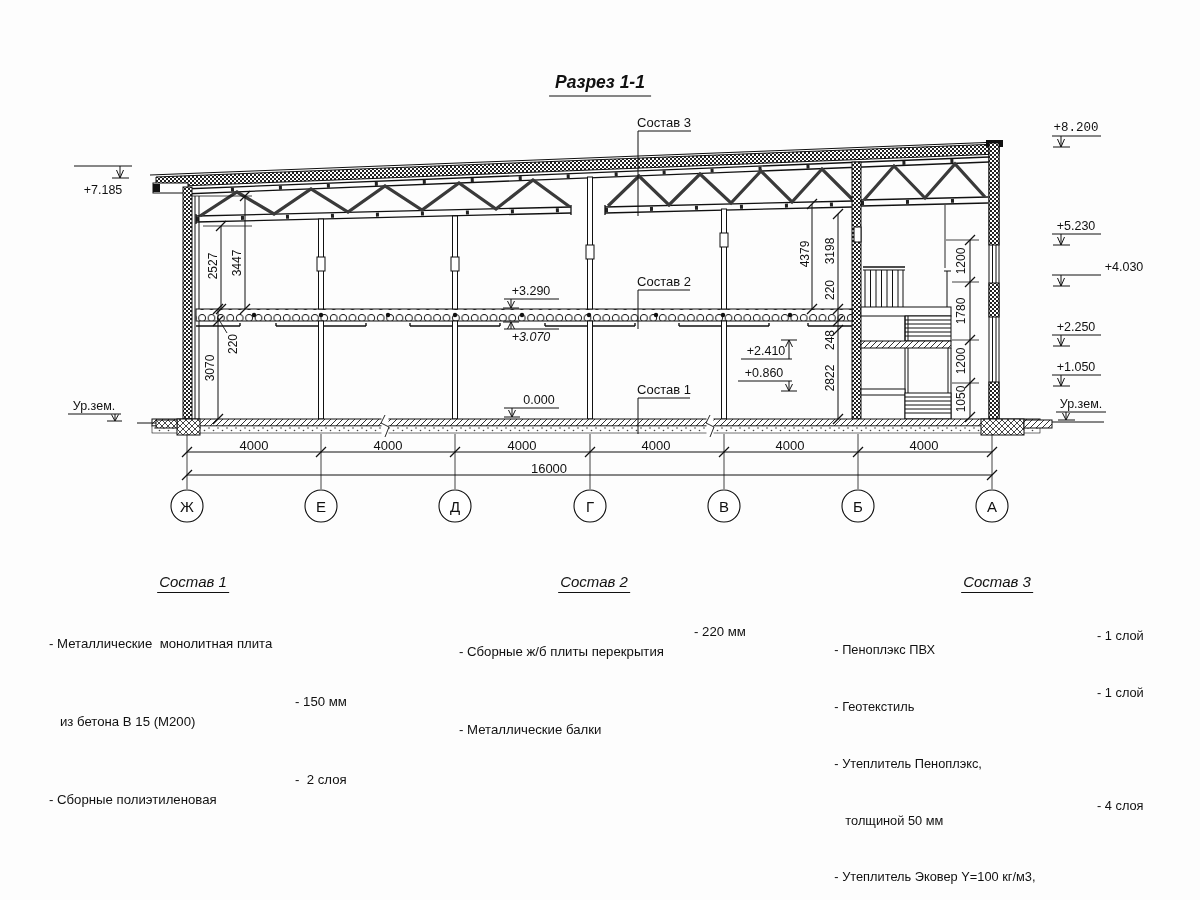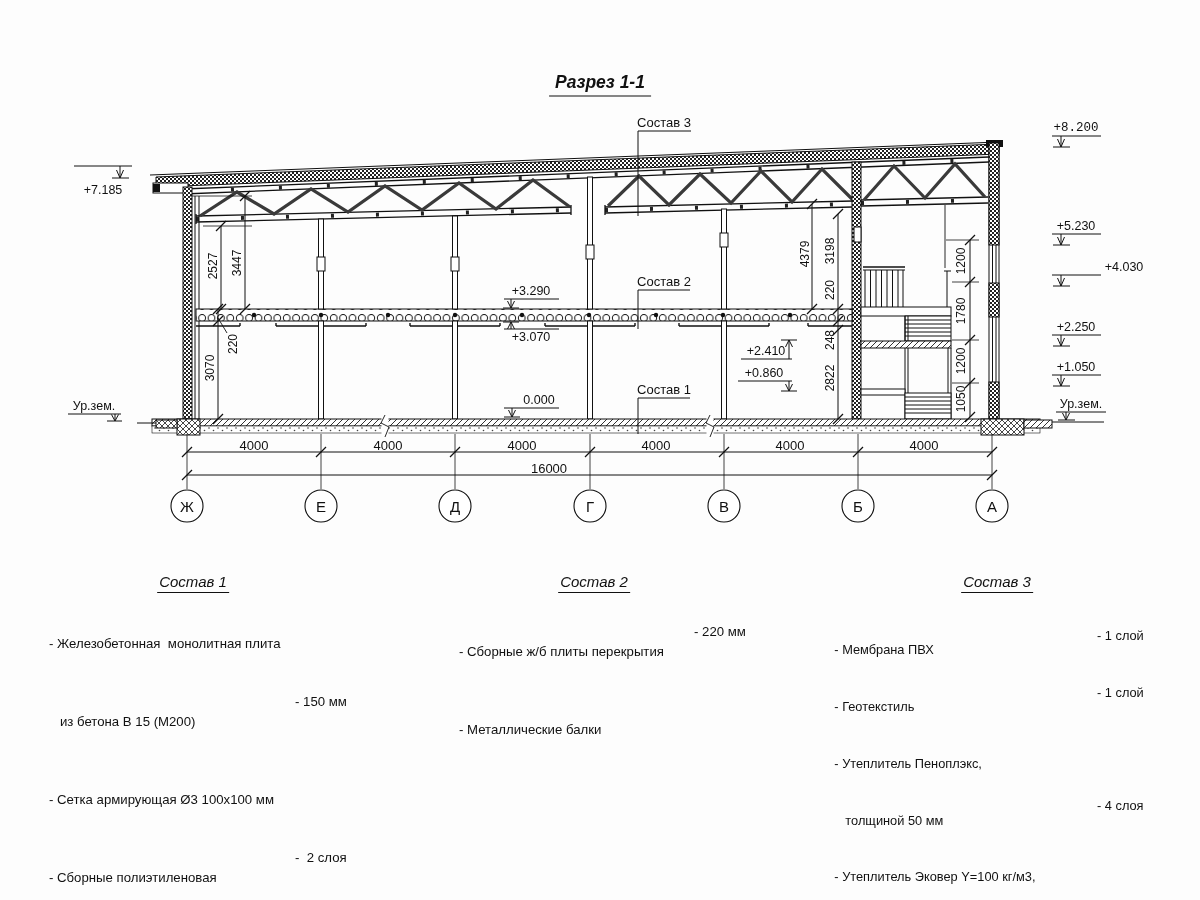--- a/index.html
+++ b/index.html
@@ -335,21 +335,21 @@
 <span class="t" style="left:103px;top:158px;margin-top:32px;">+7.185</span>
 <span class="t" style="left:1076px;top:128px;font-family:Liberation Mono, monospace;">+8.200</span>
 <span class="t" style="left:1076px;top:226px;">+5.230</span>
 <span class="t" style="left:1076px;top:267px;margin-left:48px;">+4.030</span>
 <span class="t" style="left:1076px;top:327px;">+2.250</span>
 <span class="t" style="left:1076px;top:367px;">+1.050</span>
 <span class="t" style="left:1081px;top:404px;">Ур.зем.</span>
 <span class="t" style="left:94px;top:406px;">Ур.зем.</span>
 <span class="t" style="left:531px;top:400px;margin-left:8px;">0.000</span>
 <span class="t" style="left:531px;top:291px;">+3.290</span>
-<span class="t" style="left:531px;top:337px;">+3.070</span>
+<span class="t" style="left:531px;top:337px;font-style:italic;">+3.070</span>
 <span class="t" style="left:766px;top:351px;text-align:center;">+2.410</span>
 <span class="t" style="left:764px;top:373px;">+0.860</span>
 
 <span class="t rot" style="left:213px;top:266px;">2527</span>
 <span class="t rot" style="left:237px;top:263px;">3447</span>
 <span class="t rot" style="left:210px;top:368px;">3070</span>
 <span class="t rot" style="left:233px;top:344px;">220</span>
 <span class="t rot" style="left:805px;top:254px;">4379</span>
 <span class="t rot" style="left:830px;top:251px;">3198</span>
 <span class="t rot" style="left:830px;top:290px;">220</span>
@@ -376,53 +376,49 @@
 <span class="t ax" style="left:858px;top:506px;">Б</span>
 <span class="t ax" style="left:992px;top:506px;">А</span>
 
 <span class="t ltitle" style="left:193px;top:583px;">Состав 1</span>
 <span class="t ltitle" style="left:594px;top:583px;">Состав 2</span>
 <span class="t ltitle" style="left:997px;top:583px;">Состав 3</span>
 
 <div class="legend" style="left:27px;top:614px;width:345px;--vx:268px;--lh:19.5px;">
 
 <div class="lrow">
-      <span class="lt">- Железобетонная  монолитная плита</span>
+      <span class="lt">- Металлические  монолитная плита</span>
       <span class="lv"></span>
     </div>
       <div class="lrow ind">
       <span class="lt">из бетона В 15 (М200)</span>
       <span class="lv">- 150 мм</span>
     </div>
       <div class="lrow">
-      <span class="lt">- Сетка армирующая Ø3 100х100 мм</span>
-      <span class="lv"></span>
-    </div>
-      <div class="lrow">
       <span class="lt">- Сборные полиэтиленовая</span>
       <span class="lv">-  2 слоя</span>
     </div>
     </div>
 
 <div class="legend" style="left:437px;top:622px;width:330px;--vx:257px;--lh:19.5px;">
 
 <div class="lrow">
       <span class="lt">- Сборные ж/б плиты перекрытия</span>
       <span class="lv">- 220 мм</span>
     </div>
       <div class="lrow">
       <span class="lt">- Металлические балки</span>
       <span class="lv"></span>
     </div>
     </div>
 
 <div class="legend leg3" style="left:813px;top:629px;width:350px;--vx:284px;--lh:14.2px;">
 
 <div class="lrow">
-      <span class="lt">- Мембрана ПВХ</span>
+      <span class="lt">- Пеноплэкс ПВХ</span>
       <span class="lv">- 1 слой</span>
     </div>
       <div class="lrow">
       <span class="lt">- Геотекстиль</span>
       <span class="lv">- 1 слой</span>
     </div>
       <div class="lrow">
       <span class="lt">- Утеплитель Пеноплэкс,</span>
       <span class="lv"></span>
     </div>

